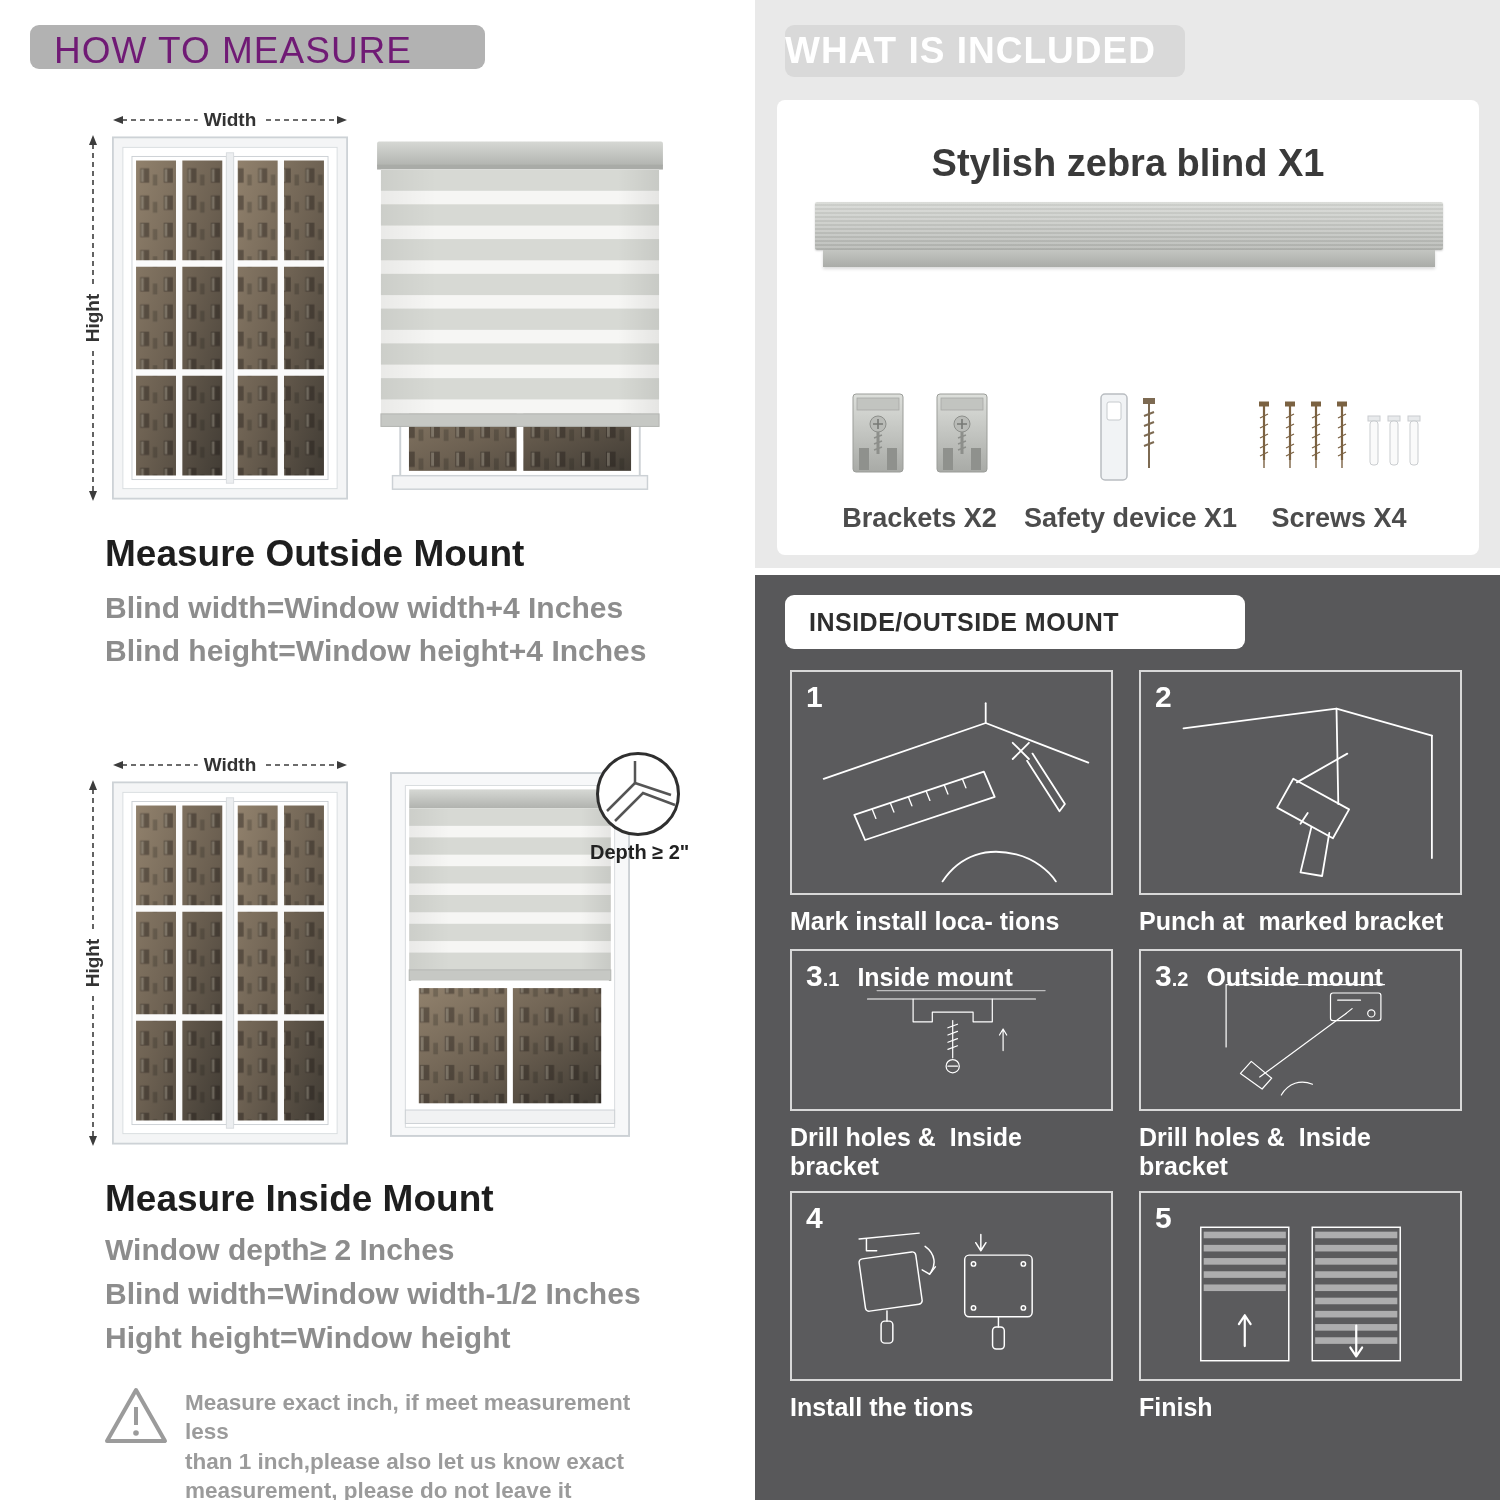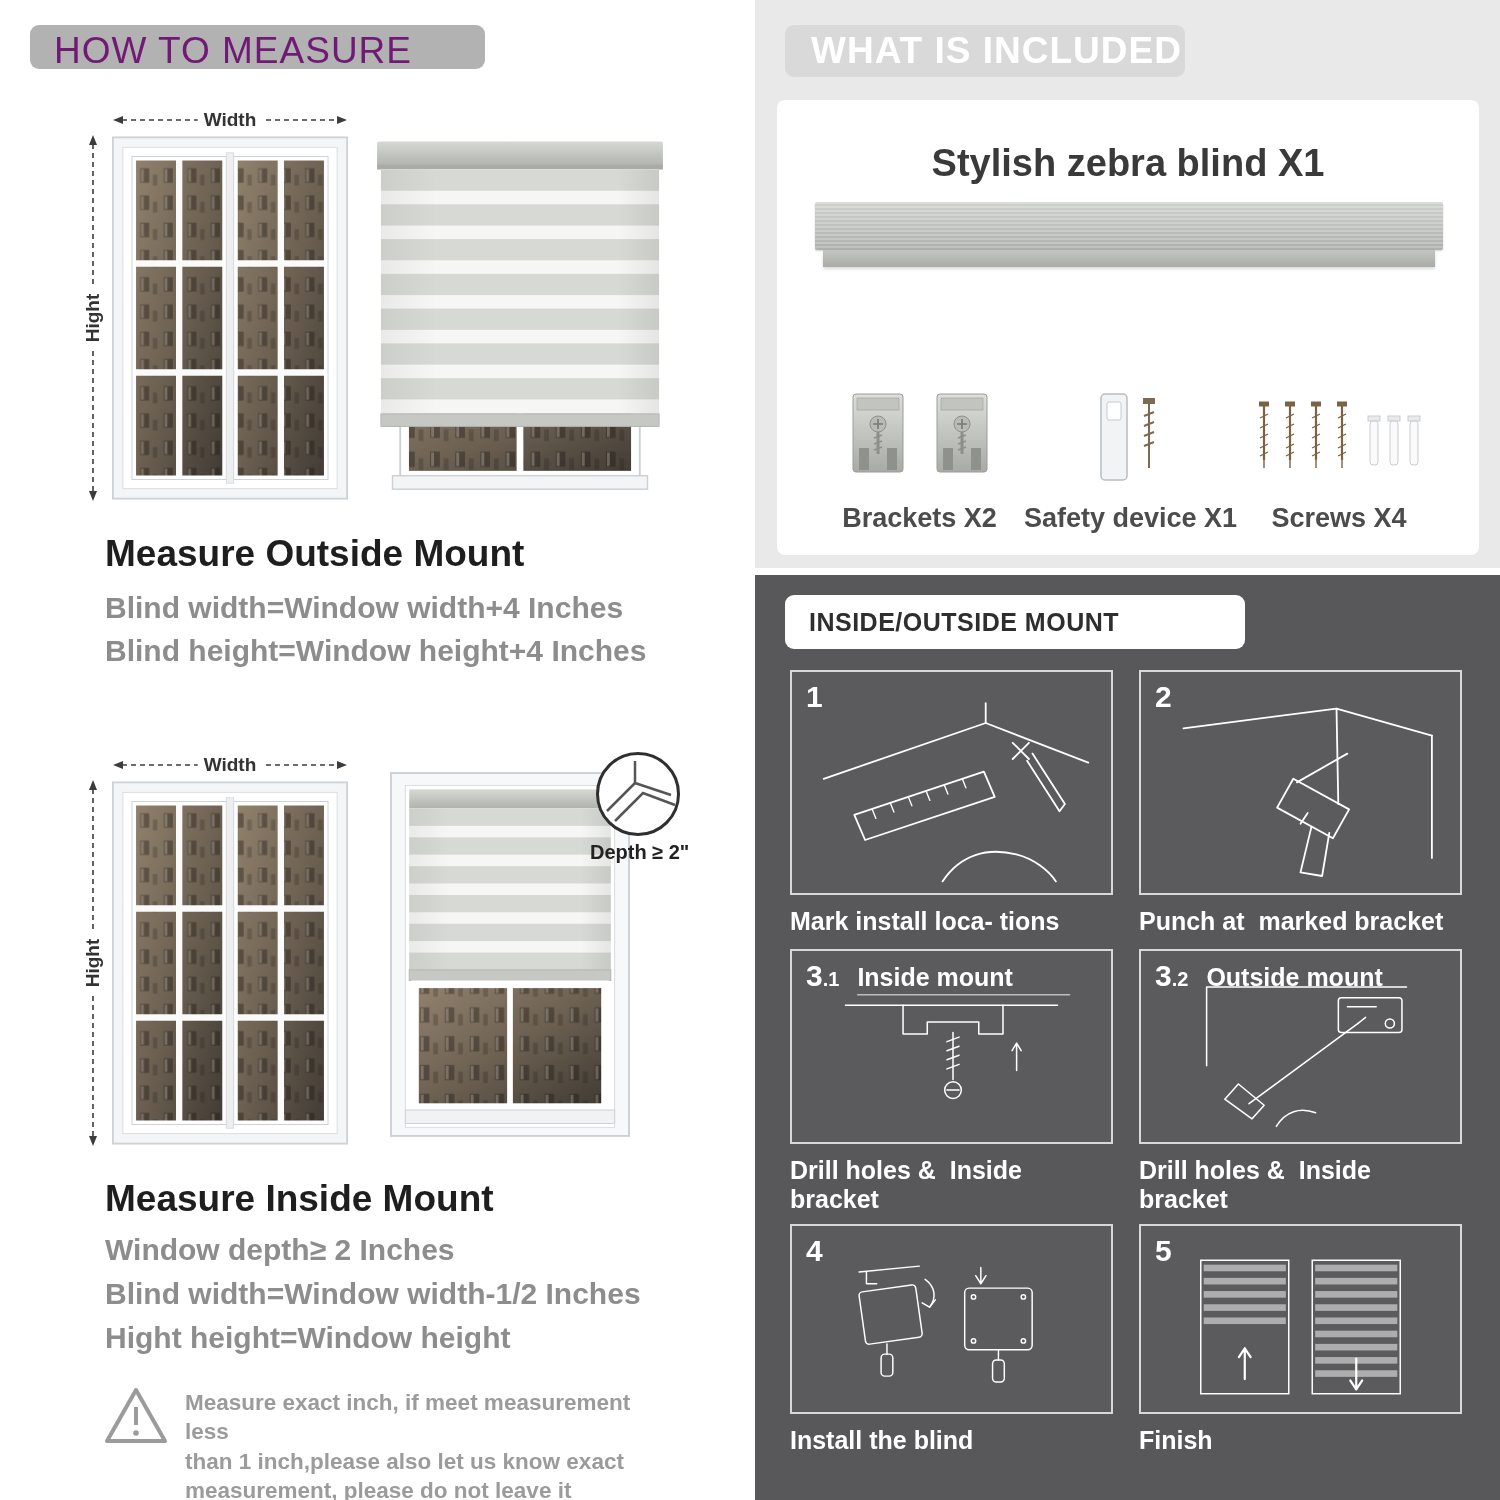--- a/index.html
+++ b/index.html
@@ -31,21 +31,21 @@
     position:absolute;left:596px;top:752px;width:84px;height:84px;border-radius:50%;
     border:3px solid #2f2f2f;background:#fff;box-sizing:border-box;overflow:hidden;
   }
   .depth-label{position:absolute;left:590px;top:841px;font-size:20px;font-weight:700;color:#222;}
 
   
   .included-section{position:absolute;left:755px;top:0;width:745px;height:568px;background:#e9e9e9;}
   .pill-light{
     position:absolute;left:30px;top:25px;width:400px;height:52px;background:#d9d9d9;
     border-radius:9px;color:#ffffff;font-size:37px;font-weight:700;line-height:52px;
-    padding-left:26px;box-sizing:border-box;letter-spacing:1px;
+    box-sizing:border-box;letter-spacing:1px;
   }
   .included-card{position:absolute;left:22px;top:100px;width:702px;height:455px;background:#ffffff;border-radius:8px;}
   .blind-label{position:absolute;left:0;top:42px;width:100%;text-align:center;
     font-size:38px;font-weight:700;color:#3a3a3a;}
   .rail{
     position:absolute;left:38px;top:102px;width:628px;height:48px;border-radius:2px;
     background:
       repeating-linear-gradient(180deg, rgba(255,255,255,0.16) 0 2px, rgba(0,0,0,0.03) 2px 4px),
       linear-gradient(#d4d6d2,#bec0bc 70%,#b3b5b1);
     box-shadow:0 1px 2px rgba(0,0,0,0.18);
@@ -64,21 +64,21 @@
   .pill-white{
     position:absolute;left:30px;top:20px;width:460px;height:54px;background:#ffffff;
     border-radius:9px;color:#2e2e2e;font-size:25px;font-weight:700;line-height:54px;
     padding-left:24px;box-sizing:border-box;letter-spacing:0.5px;
   }
   .steps{position:absolute;left:35px;top:95px;width:672px;display:grid;
     grid-template-columns:323px 323px;column-gap:26px;}
   .step{margin-bottom:10px;}
   .step-box{position:relative;border:2px solid #d8d8d8;box-sizing:border-box;background:rgba(255,255,255,0.02);}
   .step-box.h1{height:225px;}
-  .step-box.h2{height:195px;}
+  .step-box.h2{height:162px;}
   .step-box.h3{height:190px;}
   .step-num{position:absolute;top:8px;left:14px;color:#fff;font-weight:700;font-size:30px;z-index:2;}
   .step-sub{font-size:20px;font-weight:700;}
   .step-inline-label{font-size:25px;font-weight:700;margin-left:18px;}
   .art{position:absolute;left:8px;top:24px;width:calc(100% - 16px);height:calc(100% - 32px);}
   .step-caption{margin-top:12px;color:#ffffff;font-size:25px;font-weight:700;min-height:32px;}
 
   svg{display:block;}
 </style>
 </head>
@@ -504,21 +504,21 @@
             <rect x="178" y="52" width="92" height="84" rx="6"></rect>
             <circle cx="190" cy="64" r="3"></circle>
               <circle cx="258" cy="64" r="3"></circle>
             <circle cx="190" cy="124" r="3"></circle>
               <circle cx="258" cy="124" r="3"></circle>
             <rect x="216" y="150" width="16" height="30" rx="5"></rect>
             <path d="M224 136 L224 150"></path>
           </g>
         </svg>
       </div>
-      <div class="step-caption prewrap">Install the blind</div>
+      <div class="step-caption prewrap">Install the tions</div>
     </div>
 
     <div class="step">
       <div class="step-box h3">
         <div class="step-num"><span>5</span><span class="step-sub"></span><span class="step-inline-label"></span></div>
         <svg class="art" viewBox="0 0 320 210">
           <g stroke="#fff" stroke-width="2" fill="none">
             <rect x="24" y="14" width="120" height="182"></rect>
             <rect x="176" y="14" width="120" height="182"></rect>
           </g>

